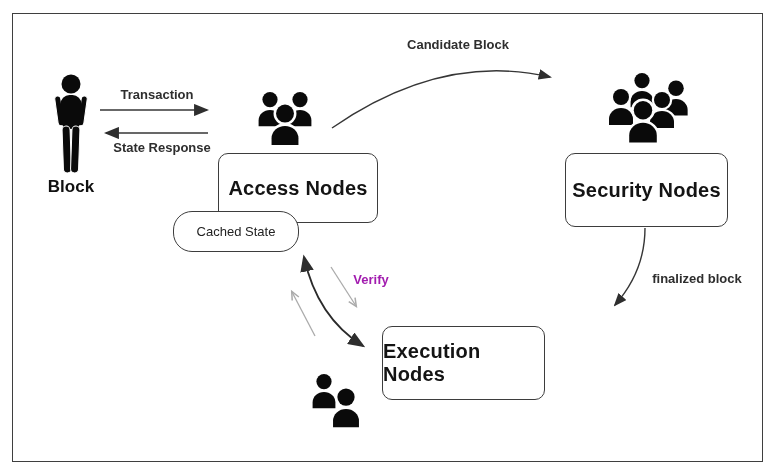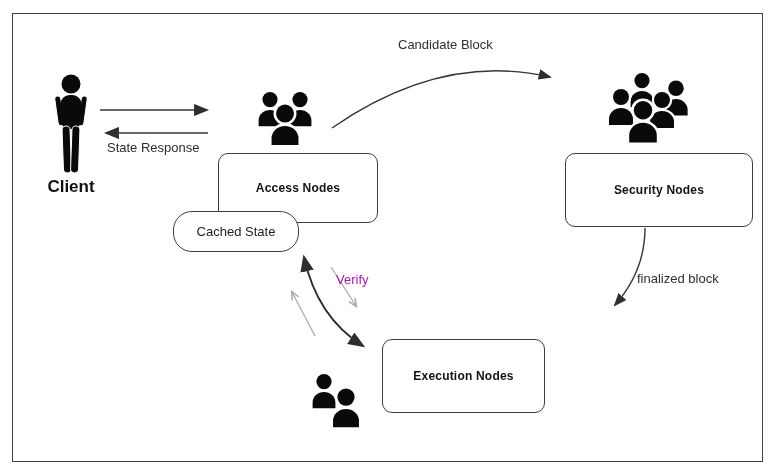--- a/index.html
+++ b/index.html
@@ -9,24 +9,24 @@
   }
   .frame{
     position:absolute;left:12px;top:13px;width:749px;height:447px;
     border:1.6px solid #3f3f3f;background:transparent;pointer-events:none;
   }
   svg.layer{position:absolute;left:0;top:0;z-index:1;}
   .node{
     position:absolute;background:#ffffff;border:1.5px solid #3d3d3d;border-radius:10px;
     display:flex;align-items:center;justify-content:center;box-sizing:border-box;
   }
-  .node-big{z-index:2;font-weight:bold;font-size:12px;color:#141414;letter-spacing:.2px;}
+  .node-big{z-index:2;font-weight:bold;font-size:20px;color:#141414;letter-spacing:.2px;}
   .node-small{z-index:3;font-weight:normal;font-size:13px;color:#222222;border-width:1.3px;border-radius:19px;}
   .edge-label{
-    position:absolute;z-index:4;font-size:13px;color:#2e2e2e;text-align:left;white-space:nowrap;
+    position:absolute;z-index:4;font-size:13px;color:#2e2e2e;text-align:center;white-space:nowrap;font-weight:bold;
   }
   .edge-label.muted{color:#a21caf;}
   .client-label{
     position:absolute;z-index:4;font-weight:bold;font-size:17px;color:#111111;text-align:center;
   }
   .icon-black{fill:#0a0a0a;}
   .bust-outline{fill:#ffffff;stroke:#ffffff;stroke-width:4.5px;}
   .limb{fill:#0a0a0a;stroke:#ffffff;stroke-width:1px;}
 </style>
 </head>
@@ -90,35 +90,36 @@
     <path d="M 645 228 Q 645 271 615 305" fill="none" stroke="#363636" stroke-width="1.4" marker-end="url(#ah)"></path>
     <path d="M 304 257 Q 317 317 363 346" fill="none" stroke="#2a2a2a" stroke-width="1.8" marker-start="url(#ah)" marker-end="url(#ah)"></path>
     <line x1="331" y1="267" x2="356" y2="306" stroke="#ababab" stroke-width="1.3" marker-end="url(#ahg)"></line>
     <line x1="315" y1="336" x2="292" y2="292" stroke="#ababab" stroke-width="1.3" marker-end="url(#ahg)"></line>
   </svg>
 
   <div class="node node-big" style="left:218px;top:153px;width:160px;height:70px;">
     <span>Access Nodes</span>
   </div>
 
-  <div class="node node-big" style="left:565px;top:153px;width:188px;height:74px;">
+  <div class="node node-big" style="left:565px;top:153px;width:163px;height:74px;">
     <span>Security Nodes</span>
   </div>
 
-  <div class="node node-big" style="left:382px;top:339px;width:163px;height:74px;">
+  <div class="node node-big" style="left:382px;top:326px;width:163px;height:74px;">
     <span>Execution Nodes</span>
   </div>
 
   <div class="node node-small" style="left:173px;top:211px;width:126px;height:41px;">
     <span>Cached State</span>
   </div>
 
 
-  <div class="client-label" style="left:31px;top:177px;width:80px;">Client</div>
+  <div class="client-label" style="left:31px;top:177px;width:80px;">Block</div>
 
+  <div class="edge-label" style="left:102px;top:87px;width:110px;">Transaction</div>
 
   <div class="edge-label" style="left:107px;top:140px;width:110px;">State Response</div>
 
   <div class="edge-label" style="left:398px;top:37px;width:120px;">Candidate Block</div>
 
   <div class="edge-label" style="left:637px;top:271px;width:120px;">finalized block</div>
 
   <div class="edge-label muted" style="left:336px;top:272px;width:70px;">Verify</div>
 
 

